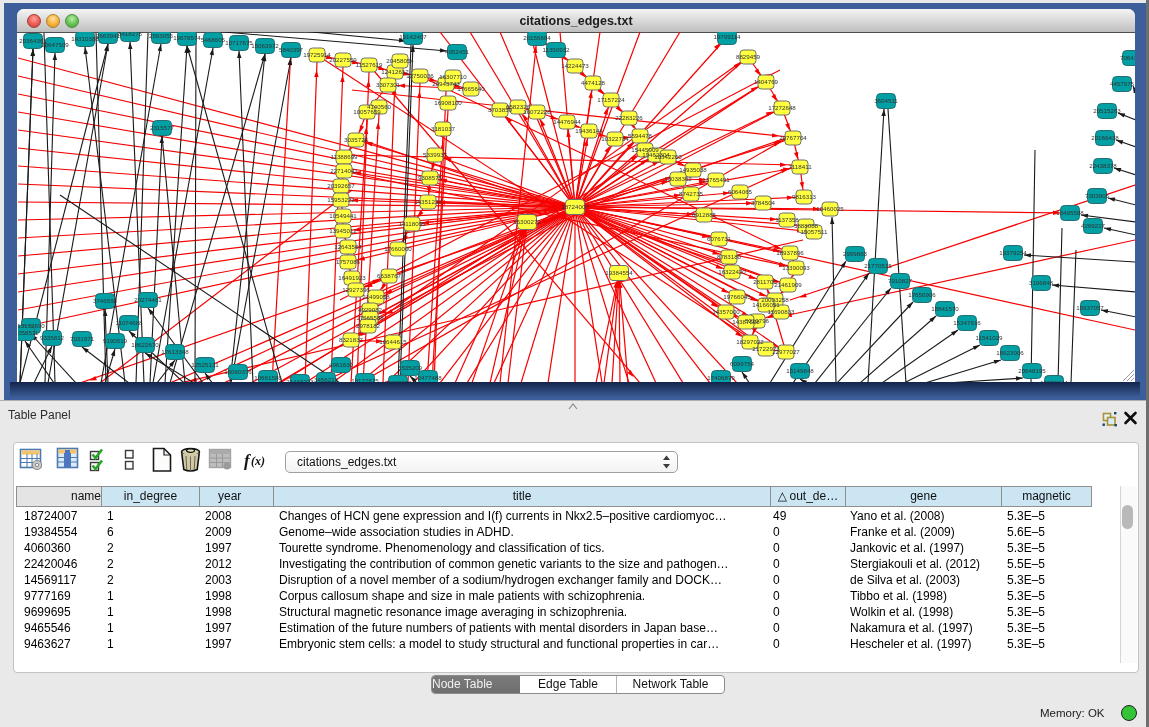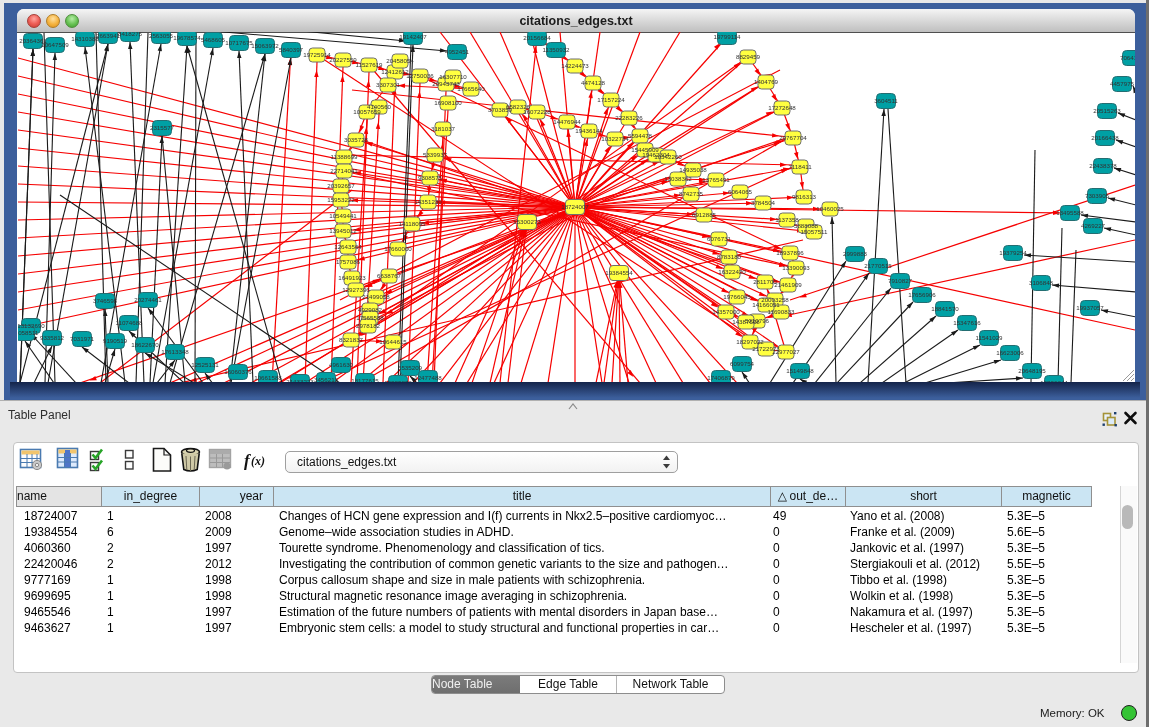--- a/index.html
+++ b/index.html
@@ -928,26 +928,26 @@
   </div>
 
   <div class="abs" style="left:16px;top:85px;width:1074px;height:19px;border:1px solid #8f8f8f;background:#cbe5f3;font-size:12px;color:#111">
     <div class="abs" style="left:0;top:0;width:84px;height:19px;background:#e4e4e4"></div>
     <div class="abs" style="left:84px;top:0;width:1px;height:19px;background:#8f8f8f"></div>
     <div class="abs" style="left:182px;top:0;width:1px;height:19px;background:#8f8f8f"></div>
     <div class="abs" style="left:256px;top:0;width:1px;height:19px;background:#8f8f8f"></div>
     <div class="abs" style="left:753px;top:0;width:1px;height:19px;background:#8f8f8f"></div>
     <div class="abs" style="left:828px;top:0;width:1px;height:19px;background:#8f8f8f"></div>
     <div class="abs" style="left:984px;top:0;width:1px;height:19px;background:#8f8f8f"></div>
-    <div class="abs" style="left:0;top:2px;width:84px;text-align:left">name</div>
+    <div class="abs" style="left:0;top:2px;width:84px;text-align:right">name</div>
     <div class="abs" style="left:85px;top:2px;width:97px;text-align:center">in_degree</div>
-    <div class="abs" style="left:173px;top:2px;width:73px;text-align:right">year</div>
+    <div class="abs" style="left:201px;top:2px;width:73px;text-align:left">year</div>
     <div class="abs" style="left:257px;top:2px;width:496px;text-align:center">title</div>
     <div class="abs" style="left:754px;top:2px;width:74px;text-align:center">△ out_de…</div>
-    <div class="abs" style="left:829px;top:2px;width:155px;text-align:center">short</div>
+    <div class="abs" style="left:829px;top:2px;width:155px;text-align:center">gene</div>
     <div class="abs" style="left:985px;top:2px;width:89px;text-align:center">magnetic</div>
   </div>
   <style>
     td{padding:0;font-size:12px;color:#000;white-space:nowrap;overflow:hidden}
   </style>
 
   <table class="abs" style="left:17px;top:107px;width:1076px;border-collapse:collapse;table-layout:fixed" cellspacing="0">
     <colgroup>
         <col style="width:84px">
         <col style="width:98px">
@@ -988,20 +988,29 @@
     <tr style="height:16px">
           <td style="padding-left:7px">22420046</td>
           <td style="padding-left:6px">2</td>
           <td style="padding-left:6px">2012</td>
           <td style="padding-left:6px">Investigating the contribution of common genetic variants to the size and pathogen…</td>
           <td style="padding-left:3px">0</td>
           <td style="padding-left:5px">Stergiakouli et al. (2012)</td>
           <td style="padding-left:6px">5.5E–5</td>
         </tr>
     <tr style="height:16px">
+          <td style="padding-left:7px">14569117</td>
+          <td style="padding-left:6px">2</td>
+          <td style="padding-left:6px">2003</td>
+          <td style="padding-left:6px">Disruption of a novel member of a sodium/hydrogen exchanger family and DOCK…</td>
+          <td style="padding-left:3px">0</td>
+          <td style="padding-left:5px">de Silva et al. (2003)</td>
+          <td style="padding-left:6px">5.3E–5</td>
+        </tr>
+    <tr style="height:16px">
           <td style="padding-left:7px">9777169</td>
           <td style="padding-left:6px">1</td>
           <td style="padding-left:6px">1998</td>
           <td style="padding-left:6px">Corpus callosum shape and size in male patients with schizophrenia.</td>
           <td style="padding-left:3px">0</td>
           <td style="padding-left:5px">Tibbo et al. (1998)</td>
           <td style="padding-left:6px">5.3E–5</td>
         </tr>
     <tr style="height:16px">
           <td style="padding-left:7px">9699695</td>

